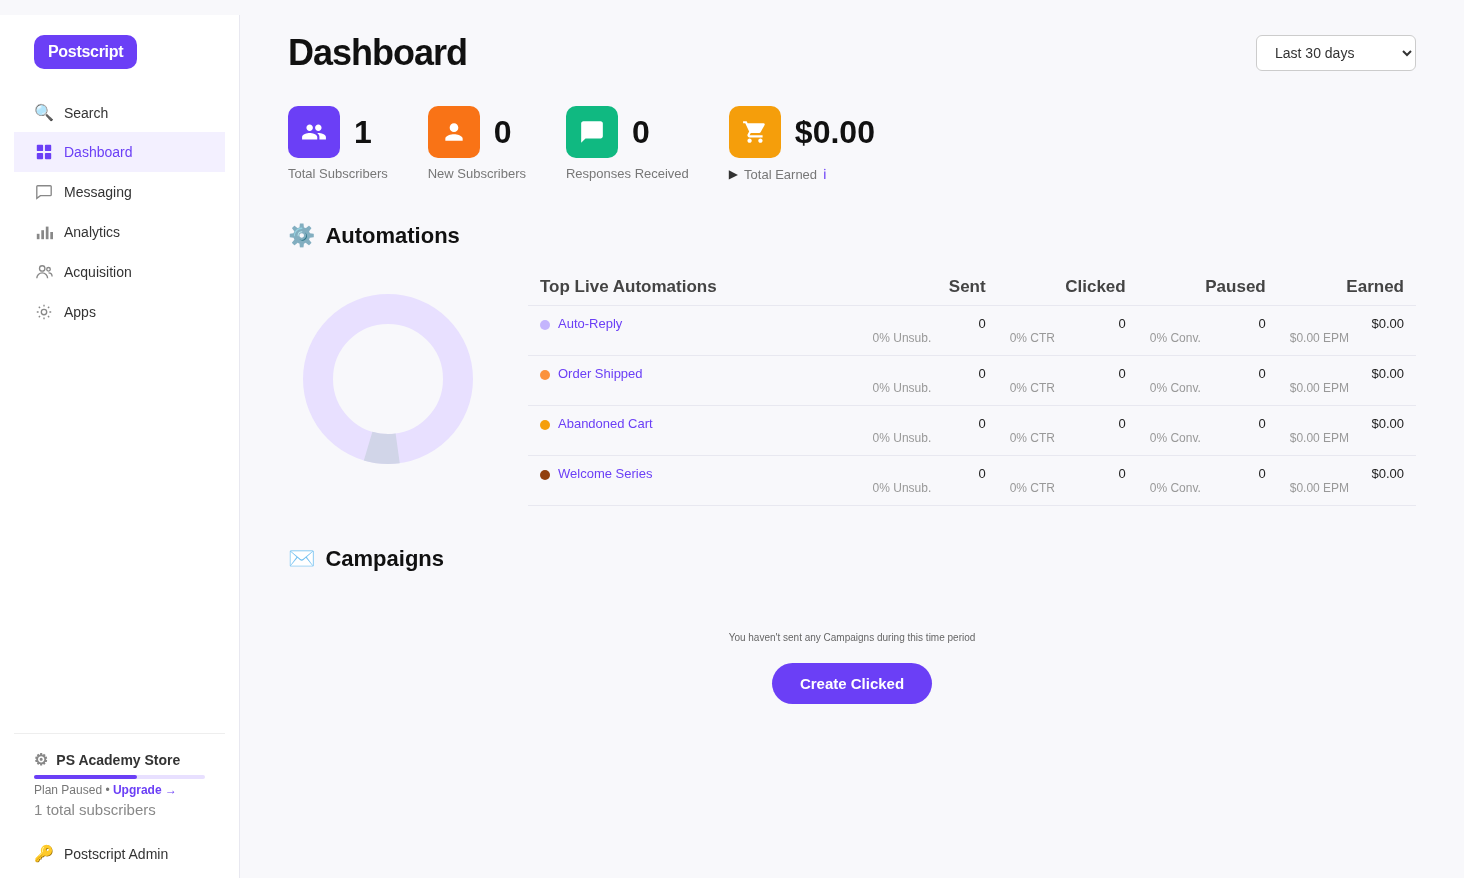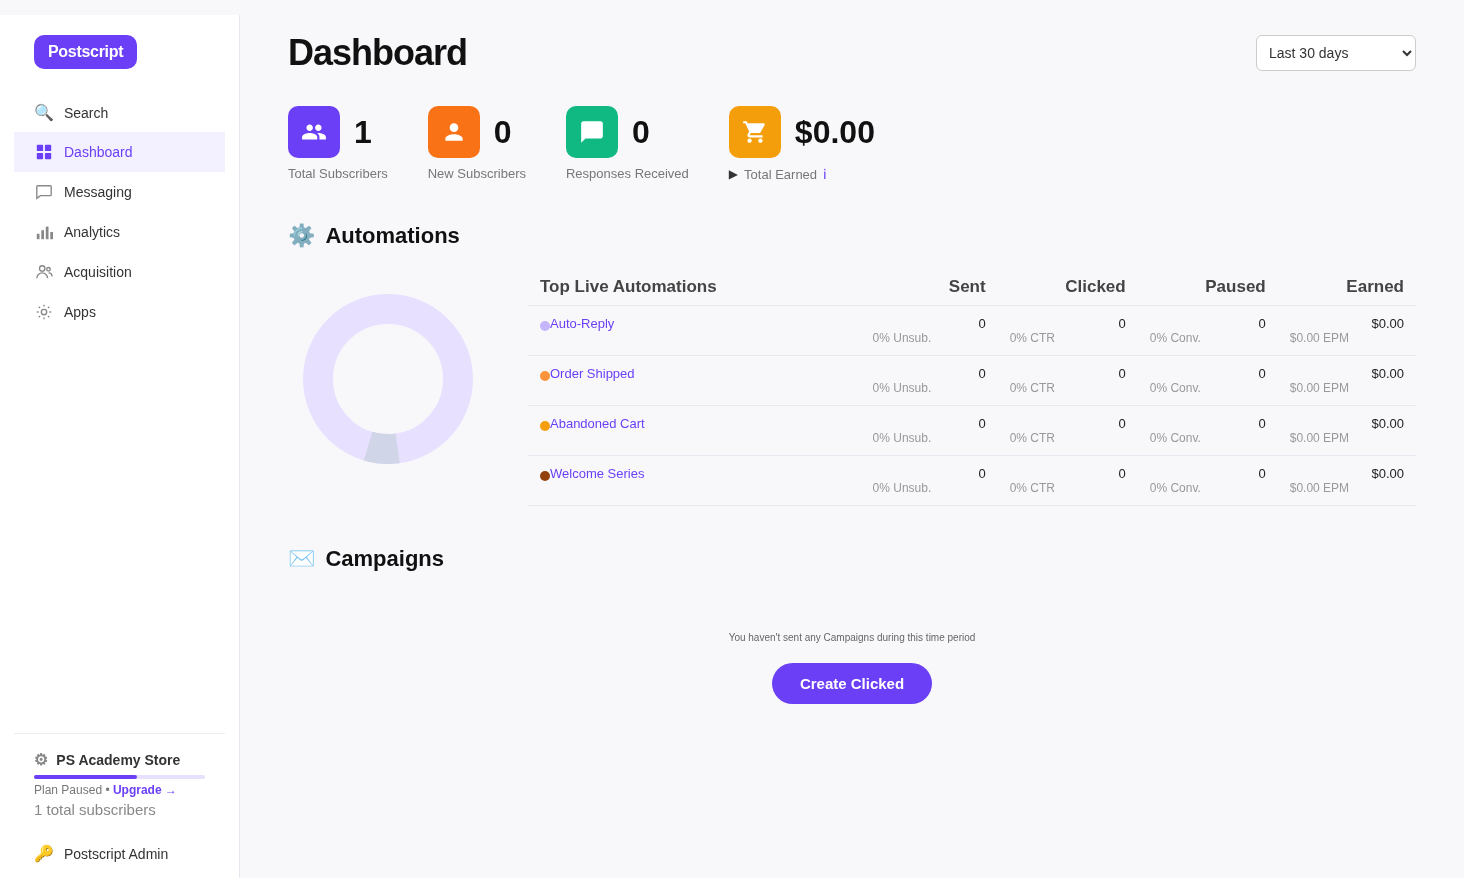--- a/index.html
+++ b/index.html
@@ -112,21 +112,21 @@
     }
     .page-title {
       font-size: 36px;
       font-weight: 800;
       color: #111;
       letter-spacing: -1px;
     }
     .date-select {
       border: 1px solid #ccc;
       border-radius: 6px;
-      padding: 8px 8px;
+      padding: 8px 14px;
       font-size: 14px;
       background: #fff;
       color: #333;
       cursor: pointer;
       min-width: 160px;
     }
 
     
     .stat-cards {
       display: flex;
@@ -238,21 +238,22 @@
       padding: 10px 12px;
       border-bottom: 1px solid #e8e8f0;
       text-align: right;
       vertical-align: top;
     }
     .automations-table td:first-child {
       text-align: left;
     }
     .auto-name {
       display: flex;
-      align-items: flex-end;
+      align-items: center;
+      gap: 8px;
     }
     .dot {
       width: 10px;
       height: 10px;
       border-radius: 50%;
       margin-top: 2px;
       flex-shrink: 0;
     }
     .auto-link {
       color: #6b3ff6;

